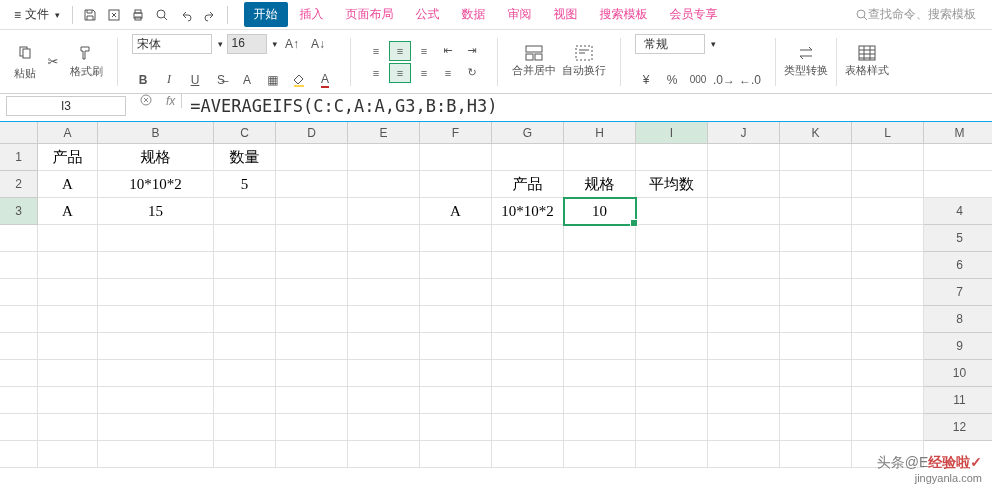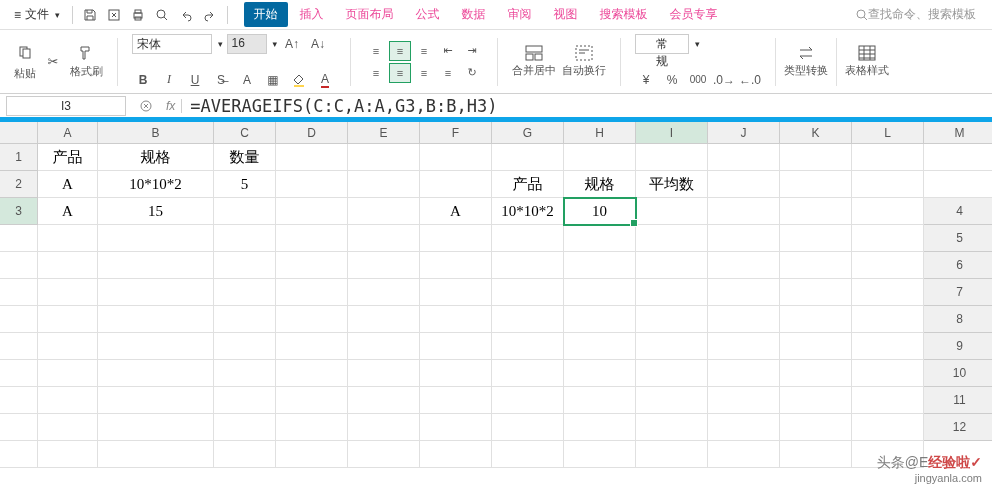--- a/index.html
+++ b/index.html
@@ -30,24 +30,24 @@
     .font-row { display: flex; gap: 4px; align-items: center; }
     .font-select { border: 1px solid #ccc; padding: 1px 4px; font-size: 12px; min-width: 80px; height: 20px; background: #fff; }
     .font-size { border: 1px solid #ccc; padding: 1px 4px; font-size: 12px; width: 40px; height: 20px; background: #e5e5e5; }
     .fmt-btn { width: 22px; height: 20px; display: flex; align-items: center; justify-content: center; cursor: pointer; color: #555; border: 1px solid transparent; }
     .fmt-btn.bold { font-weight: bold; }
     .fmt-btn.italic { font-style: italic; font-family: serif; }
     .fmt-btn.underline { text-decoration: underline; }
     .align-grid { display: grid; grid-template-columns: repeat(5, 22px); grid-template-rows: repeat(2, 20px); gap: 2px; }
     .align-btn { display: flex; align-items: center; justify-content: center; cursor: pointer; color: #555; font-size: 11px; }
     .align-btn.selected { background: #e0f0e8; border: 1px solid #22a062; }
-    .number-select { border: 1px solid #ccc; padding: 1px 20px; font-size: 12px; width: 54px; height: 20px; background: #fff; }
-    
-    
-    .formula-bar { display: flex; align-items: center; height: 28px; border-bottom: 5px solid #0ea5e9; }
+    .number-select { border: 1px solid #ccc; padding: 1px 8px; font-size: 12px; width: 70px; height: 20px; background: #fff; }
+    
+    
+    .formula-bar { display: flex; align-items: flex-start; height: 28px; border-bottom: 1px solid #0ea5e9; }
     .name-box { width: 120px; border: 1px solid #ccc; margin: 2px 6px; padding: 2px 8px; text-align: center; font-size: 12px; background: #fff; }
     .fb-icons { display: flex; gap: 6px; padding: 0 8px; color: #888; }
     .fx-label { font-style: italic; color: #888; padding: 0 6px; border-right: 1px solid #d0d0d0; }
     .formula-input { flex: 1; padding: 2px 8px; font-size: 17px; font-family: monospace; color: #333; }
     
     
     .grid-container { position: relative; overflow: hidden; }
     .grid { display: grid; grid-template-columns: 38px 60px 116px 62px repeat(10, 72px); }
     .hdr { background: #f0f0f0; border-right: 1px solid #ccc; border-bottom: 1px solid #ccc; display: flex; align-items: center; justify-content: center; font-size: 12px; color: #555; height: 22px; }
     .corner { background: #f0f0f0; border-right: 1px solid #ccc; border-bottom: 1px solid #ccc; }

